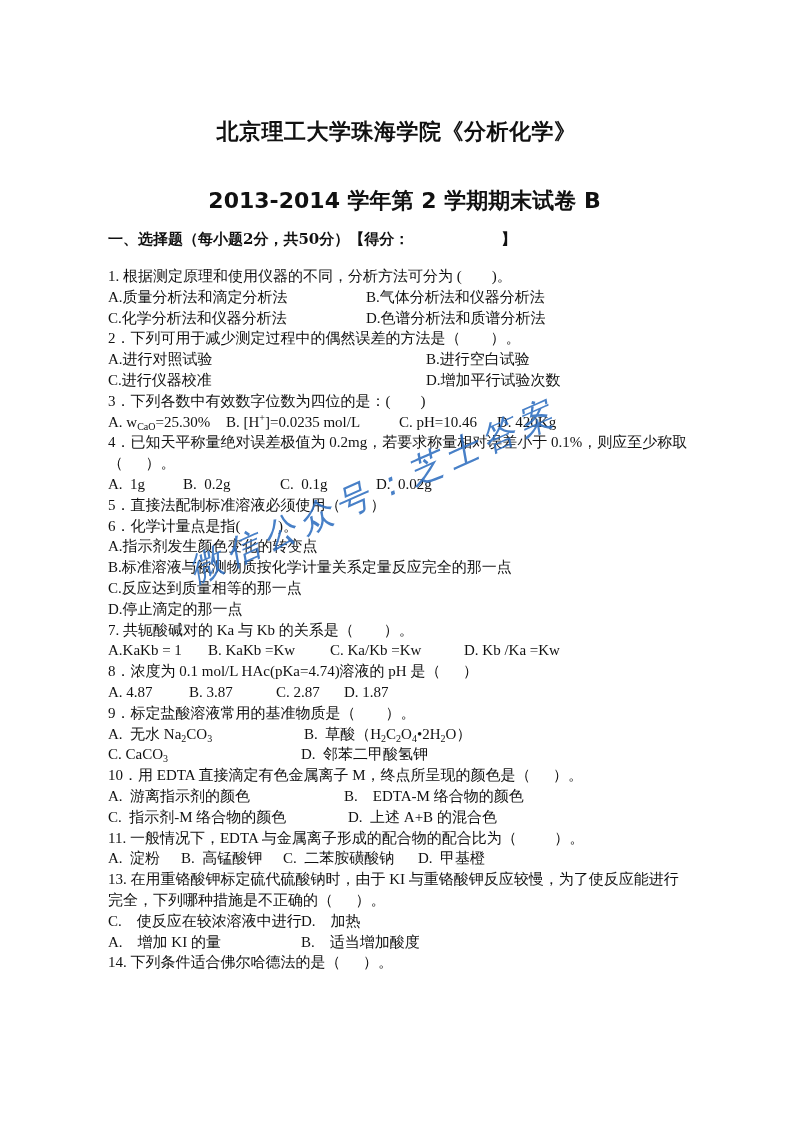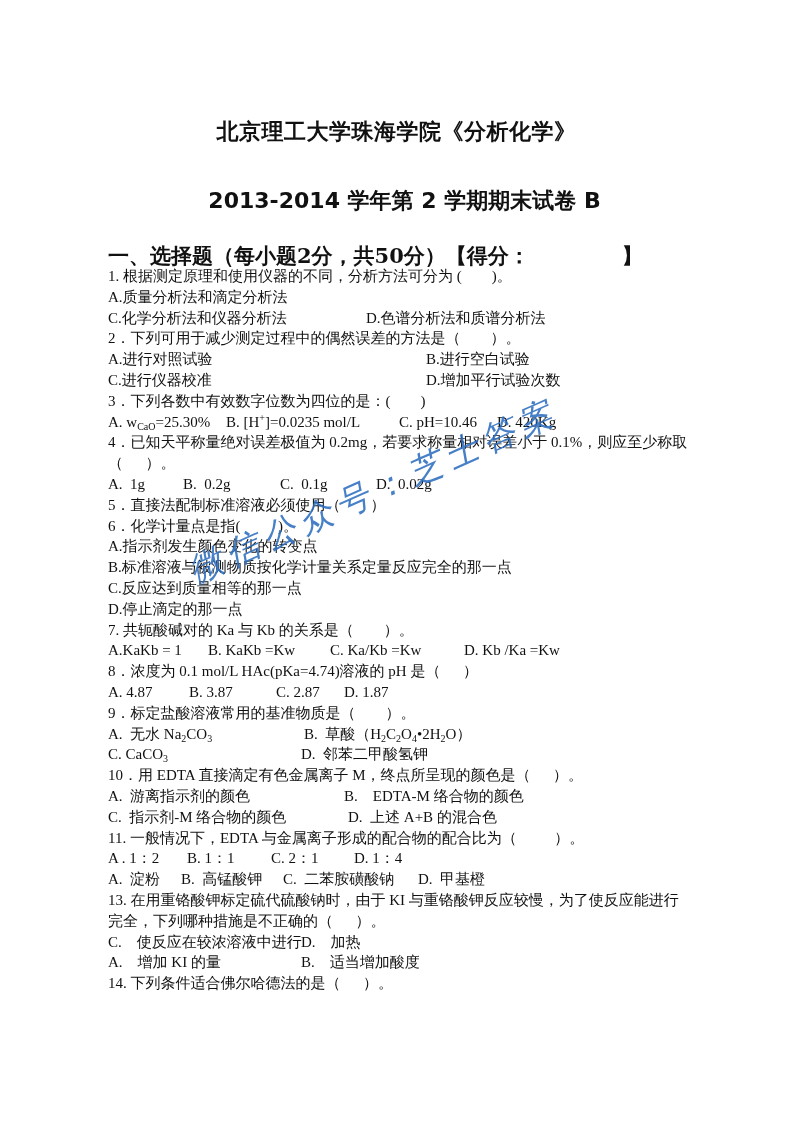--- a/index.html
+++ b/index.html
@@ -2,22 +2,22 @@
 <html><head>
 <meta charset="utf-8">
 <style>
   html, body { margin:0; padding:0; background:#ffffff; }
   body { width:793px; height:1122px; position:relative; overflow:hidden;
          font-family:"Liberation Serif","DejaVu Serif",serif; color:#111; }
   .title { position:absolute; left:0; width:793px; text-align:center;
            font-family:"DejaVu Sans","Liberation Sans",sans-serif; font-weight:bold; }
   .t1 { top:117px; font-size:22px; letter-spacing:0.5px; }
   .t2 { top:186px; font-size:22px;margin-left:8px; }
-  .section { position:absolute; left:108px; top:230px; font-size:21px; font-weight:bold;
-             font-family:"DejaVu Serif","Liberation Serif",serif;margin-top:12px; }
+  .section { position:absolute; left:108px; top:230px; font-size:15px; font-weight:bold;
+             font-family:"DejaVu Serif","Liberation Serif",serif; }
   .section .blank { display:inline-block; width:92px; }
   .body { position:absolute; left:108px; top:266px; width:620px; font-size:15px; line-height:20.8px; }
   .line { white-space:pre; height:20.8px; position:relative; }
   .opt { position:absolute; top:0; white-space:pre; }
   sub { font-size:10px; vertical-align:-3px; line-height:0; }
   sup { font-size:10px; vertical-align:6px; line-height:0; }
   .watermark { position:absolute; left:200px; top:548px; transform:rotate(-24deg);
                transform-origin:left bottom; font-family:"DejaVu Sans",sans-serif;
                font-size:34px; color:#2f6fc0; opacity:0.88; letter-spacing:6px;
                font-style:italic; white-space:nowrap; pointer-events:none; }
@@ -28,21 +28,21 @@
 <div class="title t1">北京理工大学珠海学院《分析化学》</div>
 <div class="title t2">2013-2014 学年第 2 学期期末试卷 B</div>
 
 <div class="section">
   <span>一、选择题（每小题2分，共50分）【得分：</span><span class="blank"></span><span>】</span>
 </div>
 
 <div class="body">
 
   <div class="line">1. 根据测定原理和使用仪器的不同，分析方法可分为 (        )。</div>
-  <div class="line"><span class="opt" style="left:0">A.质量分析法和滴定分析法</span></div>
+  <div class="line"><span class="opt" style="left:0">A.质量分析法和滴定分析法</span><span class="opt" style="left:258px">B.气体分析法和仪器分析法</span></div>
   <div class="line"><span class="opt" style="left:0">C.化学分析法和仪器分析法</span><span class="opt" style="left:258px">D.色谱分析法和质谱分析法</span></div>
 
   <div class="line">2．下列可用于减少测定过程中的偶然误差的方法是（        ）。</div>
   <div class="line"><span class="opt" style="left:0">A.进行对照试验</span><span class="opt" style="left:318px">B.进行空白试验</span></div>
   <div class="line"><span class="opt" style="left:0">C.进行仪器校准</span><span class="opt" style="left:318px">D.增加平行试验次数</span></div>
 
   <div class="line">3．下列各数中有效数字位数为四位的是：(        )</div>
   <div class="line">
     <span class="opt" style="left:0"><span>A. w</span><sub>CaO</sub><span>=25.30%</span></span>
     <span class="opt" style="left:118px"><span>B. [H</span><sup>+</sup><span>]=0.0235 mol/L</span></span>
@@ -76,21 +76,20 @@
   <div class="line">
     <span class="opt" style="left:0"><span>C. CaCO</span><sub>3</sub></span>
     <span class="opt" style="left:193px">D.  邻苯二甲酸氢钾</span>
   </div>
 
   <div class="line">10．用 EDTA 直接滴定有色金属离子 M，终点所呈现的颜色是（      ）。</div>
   <div class="line"><span class="opt" style="left:0">A.  游离指示剂的颜色</span><span class="opt" style="left:236px">B.    EDTA-M 络合物的颜色</span></div>
   <div class="line"><span class="opt" style="left:0">C.  指示剂-M 络合物的颜色</span><span class="opt" style="left:240px">D.  上述 A+B 的混合色</span></div>
 
   <div class="line">11. 一般情况下，EDTA 与金属离子形成的配合物的配合比为（          ）。</div>
-  <div class="line"><span class="opt" style="left:0">A . 1：2</span><span class="opt" style="left:79px">B. 1：1</span><span class="opt" style="left:163px">C. 2：1</span><span class="opt" style="left:246px">D. 1：4</span></div>
 
   <div class="line"><span class="opt" style="left:0">A.  淀粉</span><span class="opt" style="left:73px">B.  高锰酸钾</span><span class="opt" style="left:175px">C.  二苯胺磺酸钠</span><span class="opt" style="left:310px">D.  甲基橙</span></div>
 
   <div class="line">13. 在用重铬酸钾标定硫代硫酸钠时，由于 KI 与重铬酸钾反应较慢，为了使反应能进行</div>
   <div class="line">完全，下列哪种措施是不正确的（      ）。</div>
   <div class="line"><span class="opt" style="left:0">C.    使反应在较浓溶液中进行</span><span class="opt" style="left:193px">D.    加热</span></div>
   <div class="line"><span class="opt" style="left:0">A.    增加 KI 的量</span><span class="opt" style="left:193px">B.    适当增加酸度</span></div>
 
   <div class="line">14. 下列条件适合佛尔哈德法的是（      ）。</div>
 </div>

